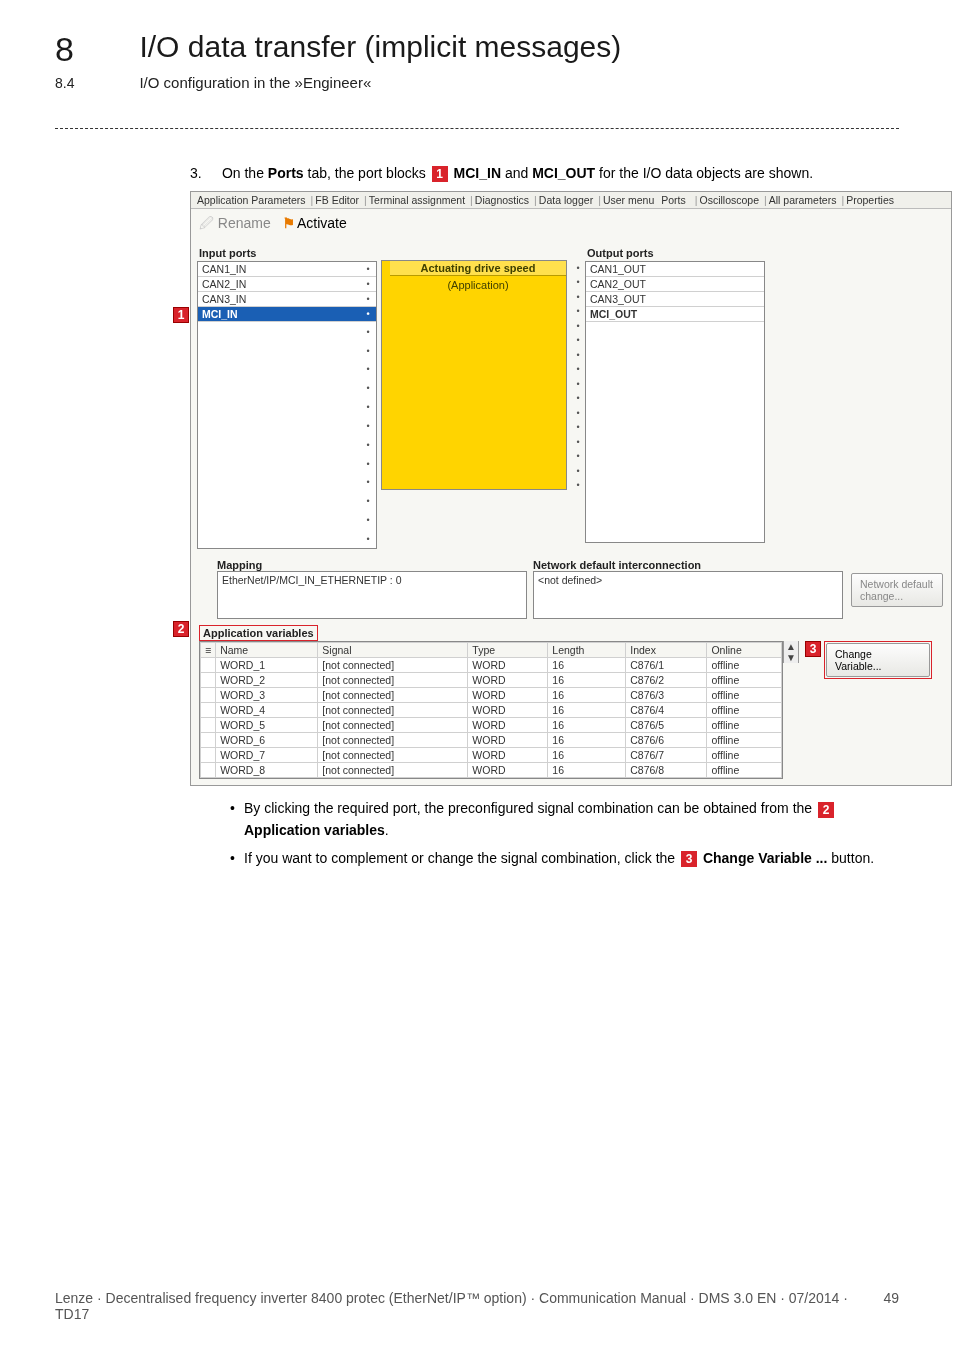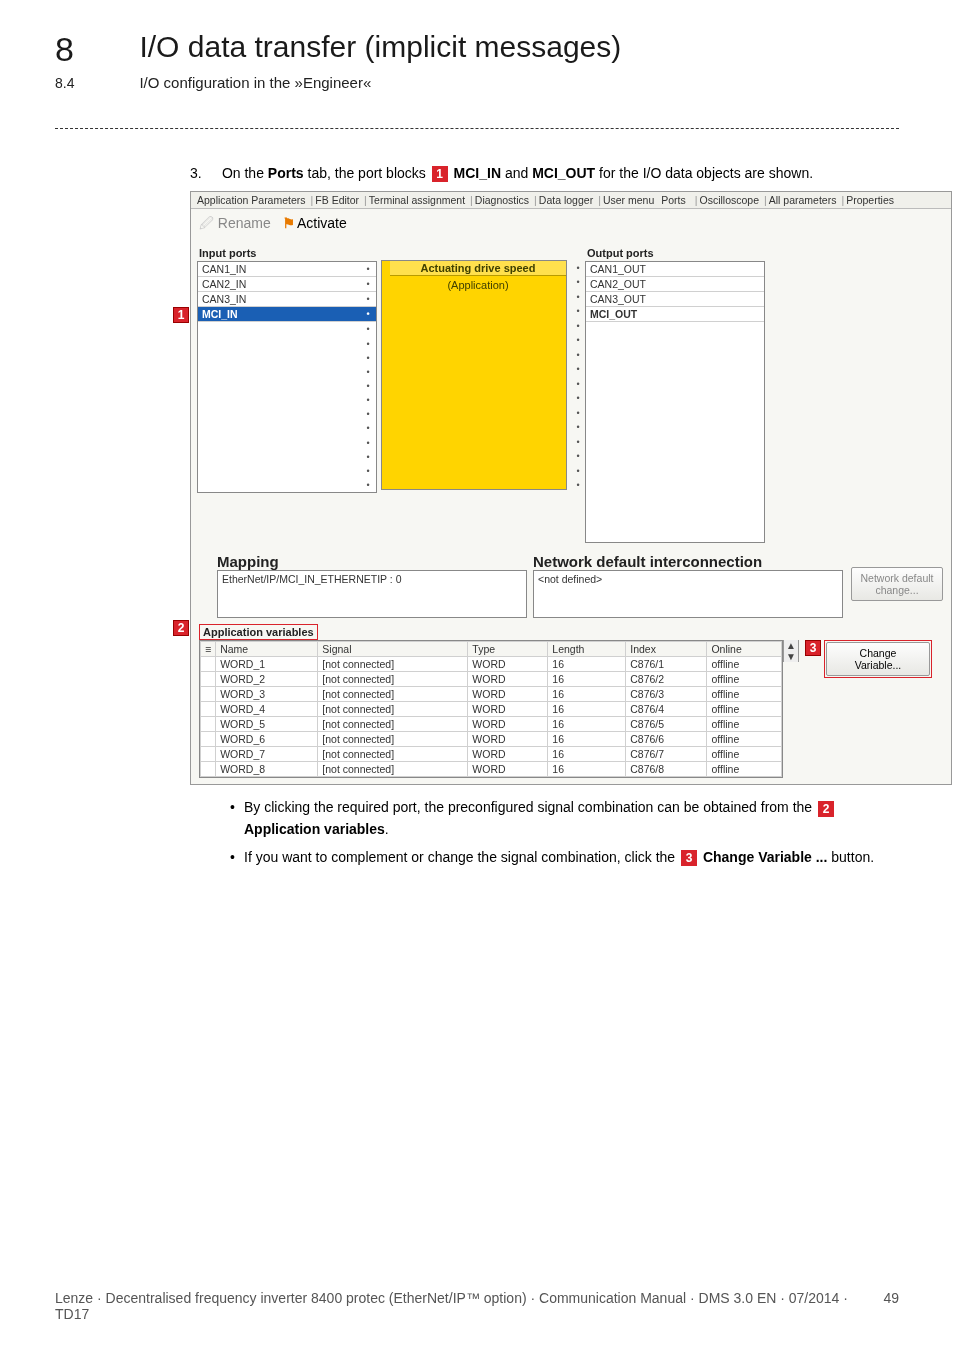--- a/index.html
+++ b/index.html
@@ -98,29 +98,29 @@
   .ports-list .row { border-bottom: 1px solid #d0d0d0; padding: 1px 4px; display:flex; justify-content:space-between; align-items:center; height:15px; color:#333;}
   .ports-list .row.sel { background: #1a5fb4; color: #fff; font-weight: bold; }
   .dotcell { width:8px; text-align:center; color:#555; font-size:9px; line-height:12px;}
   .mid-col { width: 186px; margin: 0 4px; }
   .yellow-block { background: #ffd400; border: 1px solid #888; height: 230px; font-size: 11px; padding-left: 8px; }
   .yellow-head { background: #ffe04d; border-bottom:1px solid #b89b00; text-align:center; font-weight:bold; padding:1px 0; color:#404000;}
   .yellow-app { text-align:center; padding:3px 0; color:#404000;}
   .mapping-row { display:flex; padding: 4px 8px 2px 26px; }
   .mapping-left { width: 310px; }
   .mapping-right { flex:1; }
-  .map-title { font-weight:bold; font-size:15px; color:#222; }
+  .map-title { font-weight:bold; font-size:11px; color:#222; }
   .map-box { border:1px solid #888; background:#fff; height: 48px; font-size:10.5px; padding:2px 4px; color:#333;}
   .btn {
     border: 1px solid #999;
     background: linear-gradient(#fdfdfd,#e8e8e4);
     padding: 4px 8px;
     font-size: 10.5px;
     display: inline-block;
-    text-align: center;
+    text-align: left;
     color: #888;
     border-radius: 2px;
   }
   .btn.enabled { color:#000; }
   .appvars-wrap { padding: 4px 8px 6px 8px; display:flex; }
   .redmark-left {
     position:absolute; left:-18px;
     background:#d9232b; color:#fff; font-weight:bold; font-size:12px;
     width:16px; height:16px; border:1px solid #900; text-align:center; line-height:15px;
   }
@@ -202,21 +202,21 @@
       &nbsp;
       <span class="act"><span class="orange-ico">⚑</span><span>Activate</span></span>
     </div>
 
     <div class="ports-area marker-wrap">
 
       <div class="redmark-left" style="top:66px;">1</div>
 
       <div class="ports-col">
         <div class="ports-col-title">Input ports</div>
-        <div class="ports-list" style="height:232px; display:flex; flex-direction:column;">
+        <div class="ports-list" style="height:288px; display:flex; flex-direction:column;">
           <div class="row">
               <span>CAN1_IN</span>
               <span class="dotcell">•</span>
             </div>
           <div class="row">
               <span>CAN2_IN</span>
               <span class="dotcell">•</span>
             </div>
           <div class="row">
               <span>CAN3_IN</span>

